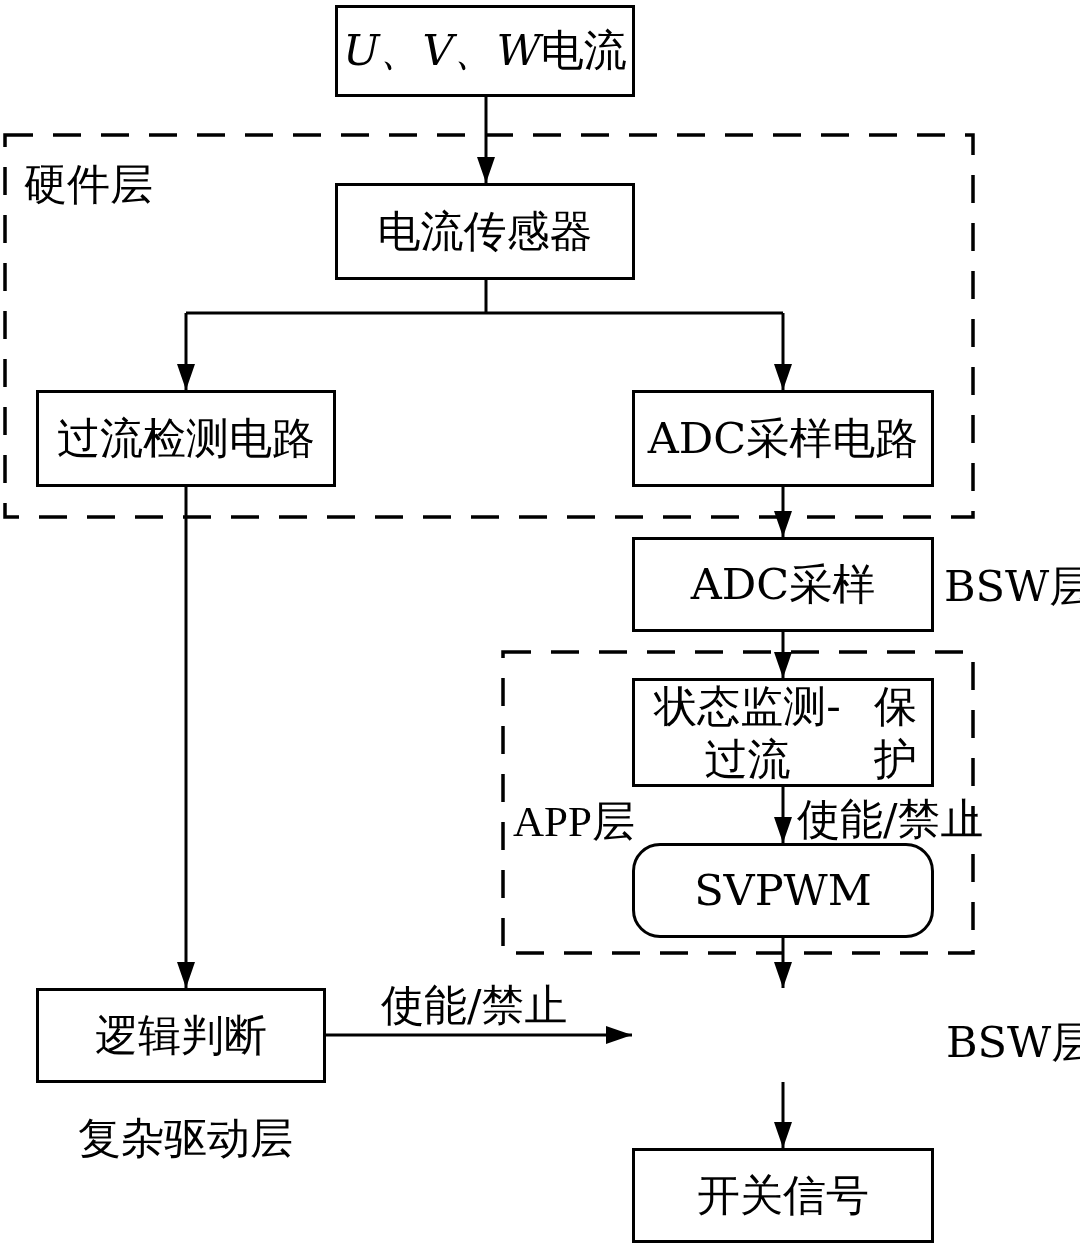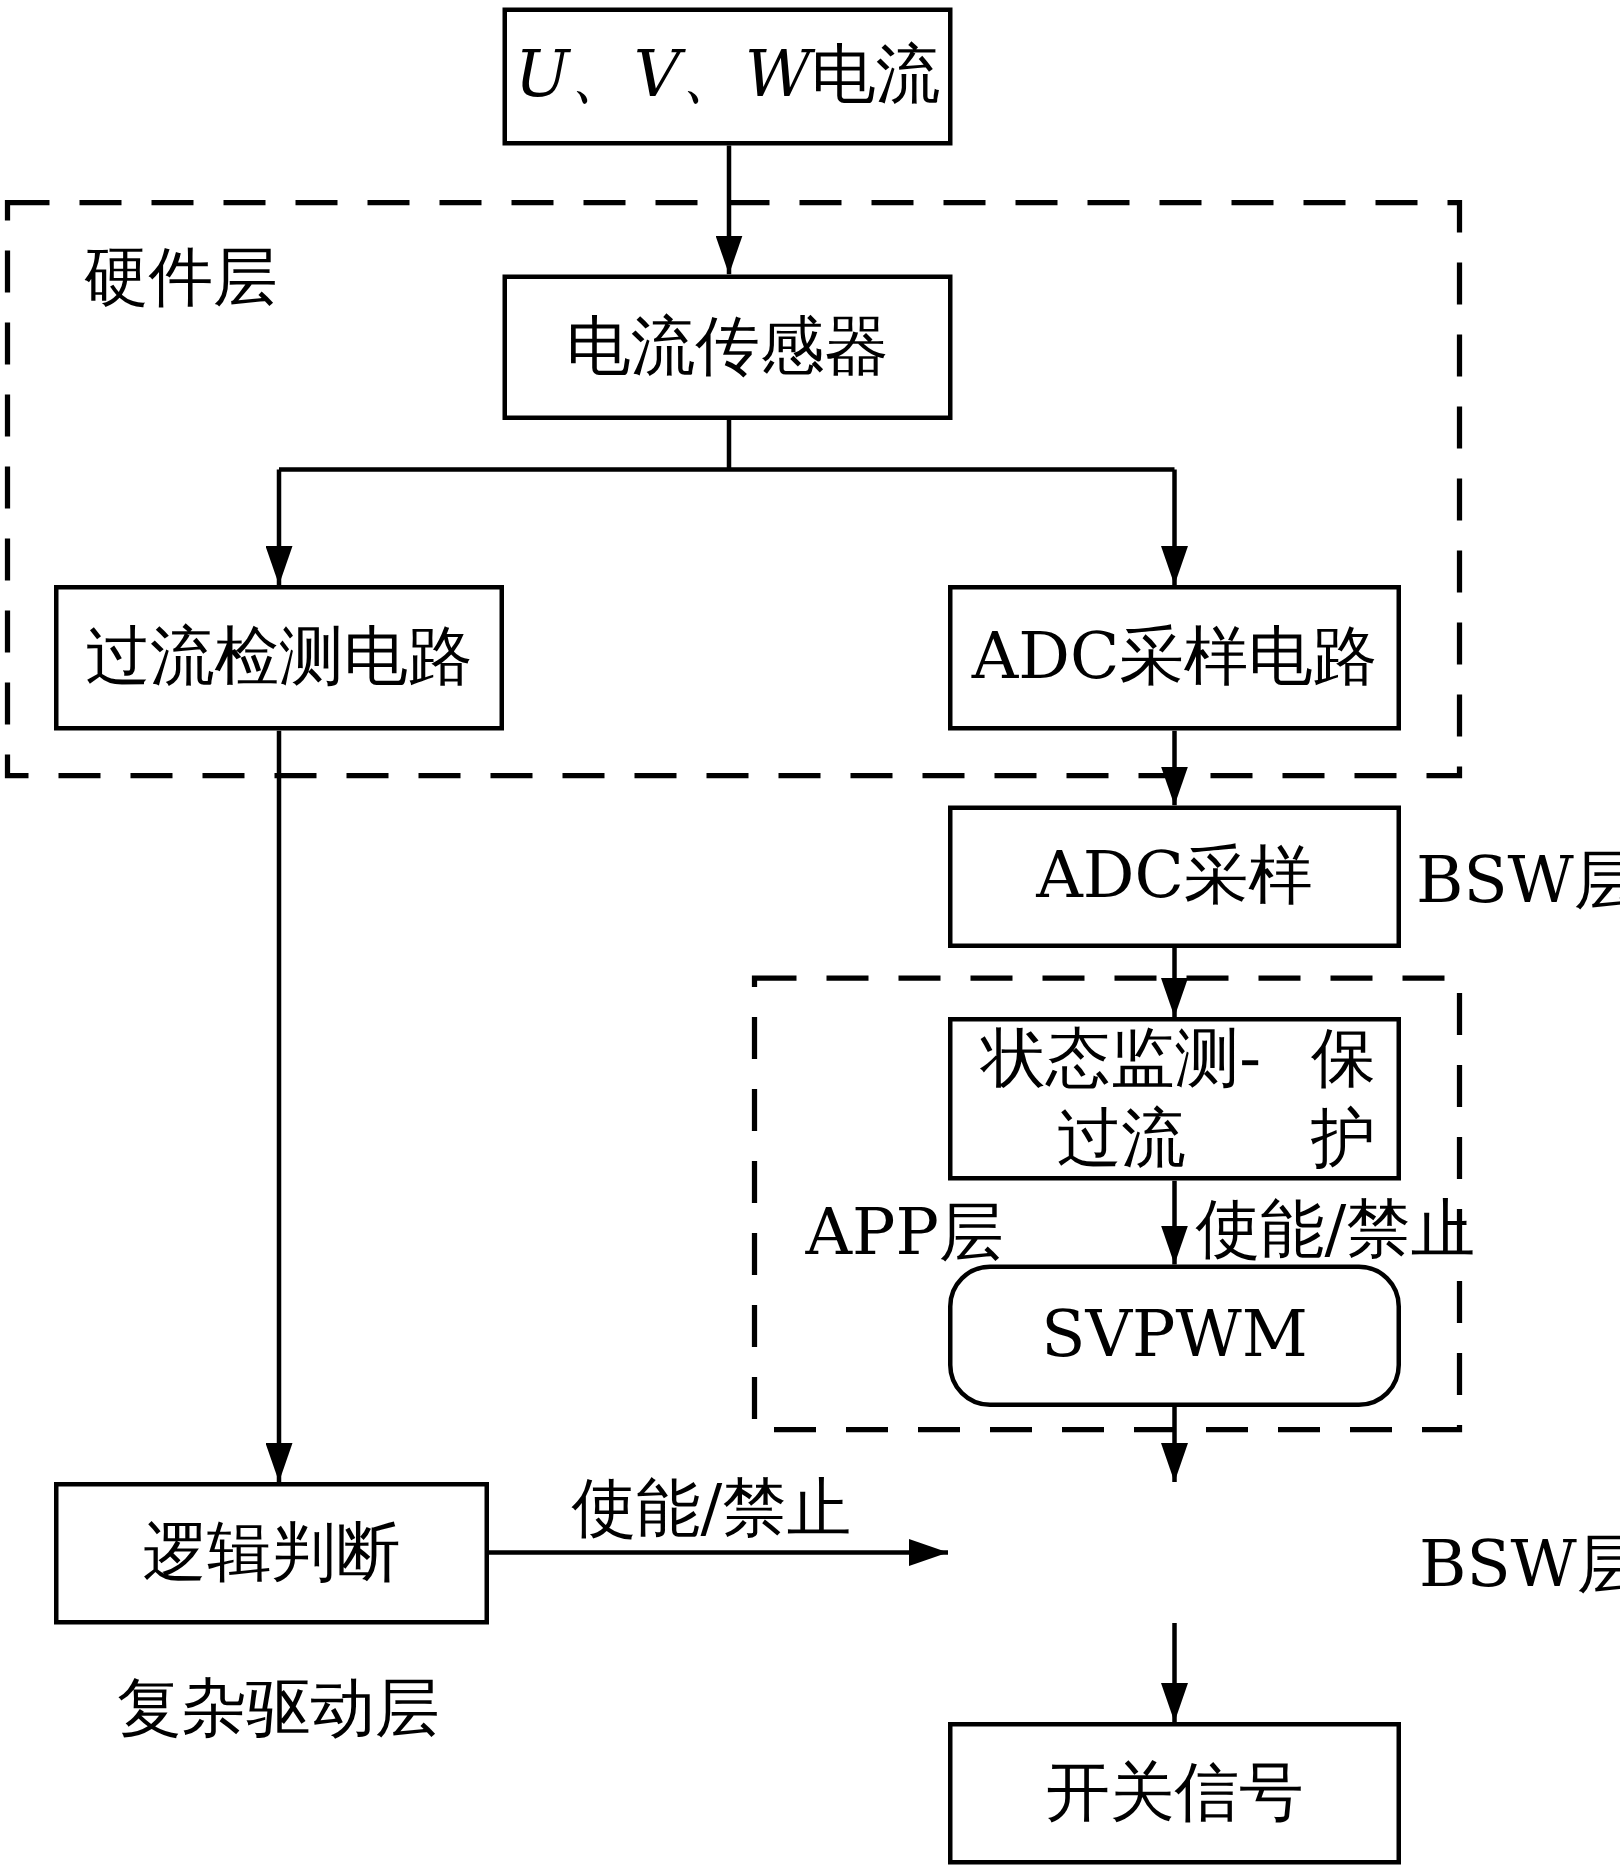--- a/index.html
+++ b/index.html
@@ -91,25 +91,25 @@
     <span>保护</span>
   </div>
 
   <div class="box" style="left:632px; top:843px; width:302px; height:95px;border-radius:28px;">SVPWM</div>
 
   <div class="box" style="left:36px; top:988px; width:290px; height:95px;">逻辑判断</div>
 
 
   <div class="box" style="left:632px; top:1148px; width:302px; height:95px;">开关信号</div>
 
-  <div class="lbl" style="left:56px; top:156px;">硬件层</div>
+  <div class="lbl" style="left:24px; top:156px;">硬件层</div>
 
   <div class="lbl" style="left:944px; top:558px;">BSW层</div>
 
-  <div class="lbl" style="left:537px; top:793px;">APP层</div>
+  <div class="lbl" style="left:513px; top:793px;font-family:Liberation Serif, serif;">APP层</div>
 
   <div class="lbl" style="left:797px; top:791px;">使能/禁止</div>
 
   <div class="lbl" style="left:381px; top:977px;">使能/禁止</div>
 
   <div class="lbl" style="left:946px; top:1014px;">BSW层</div>
 
   <div class="lbl" style="left:78px; top:1110px;">复杂驱动层</div>
 
 </div>

